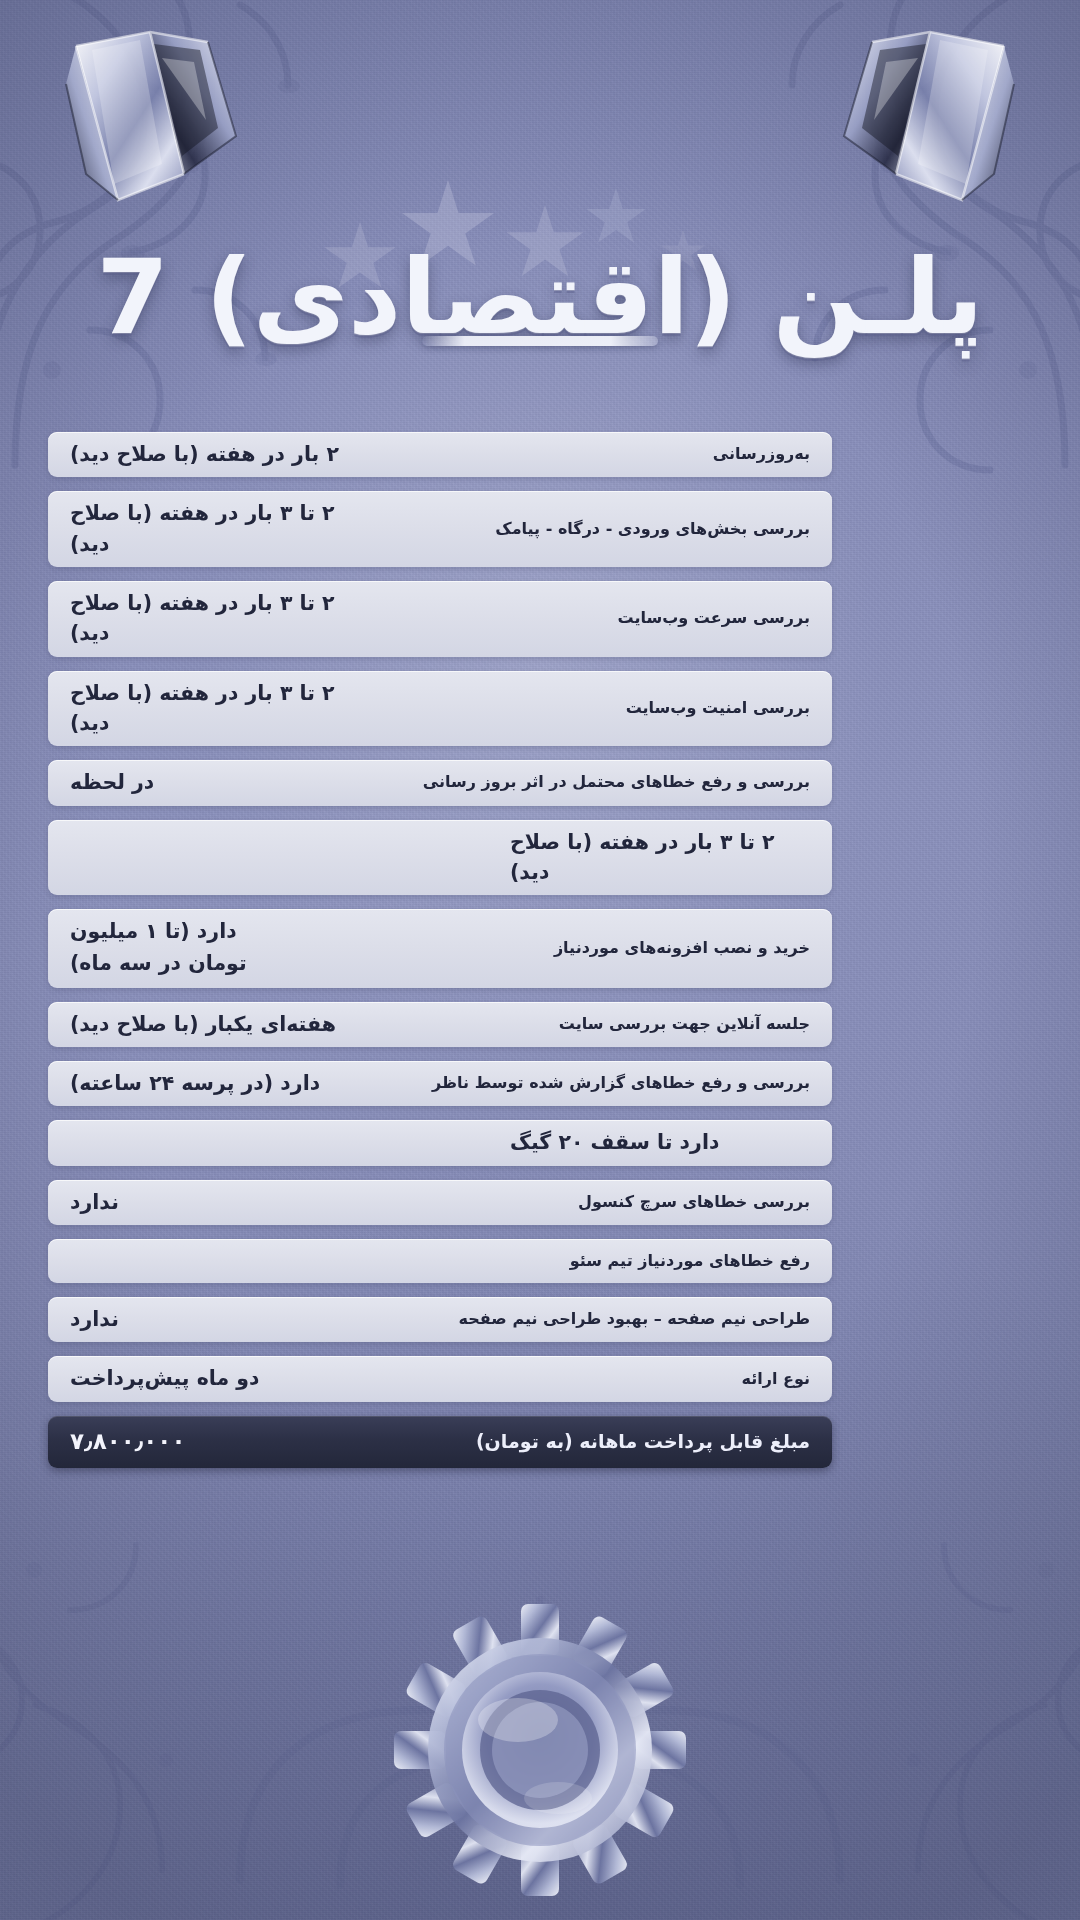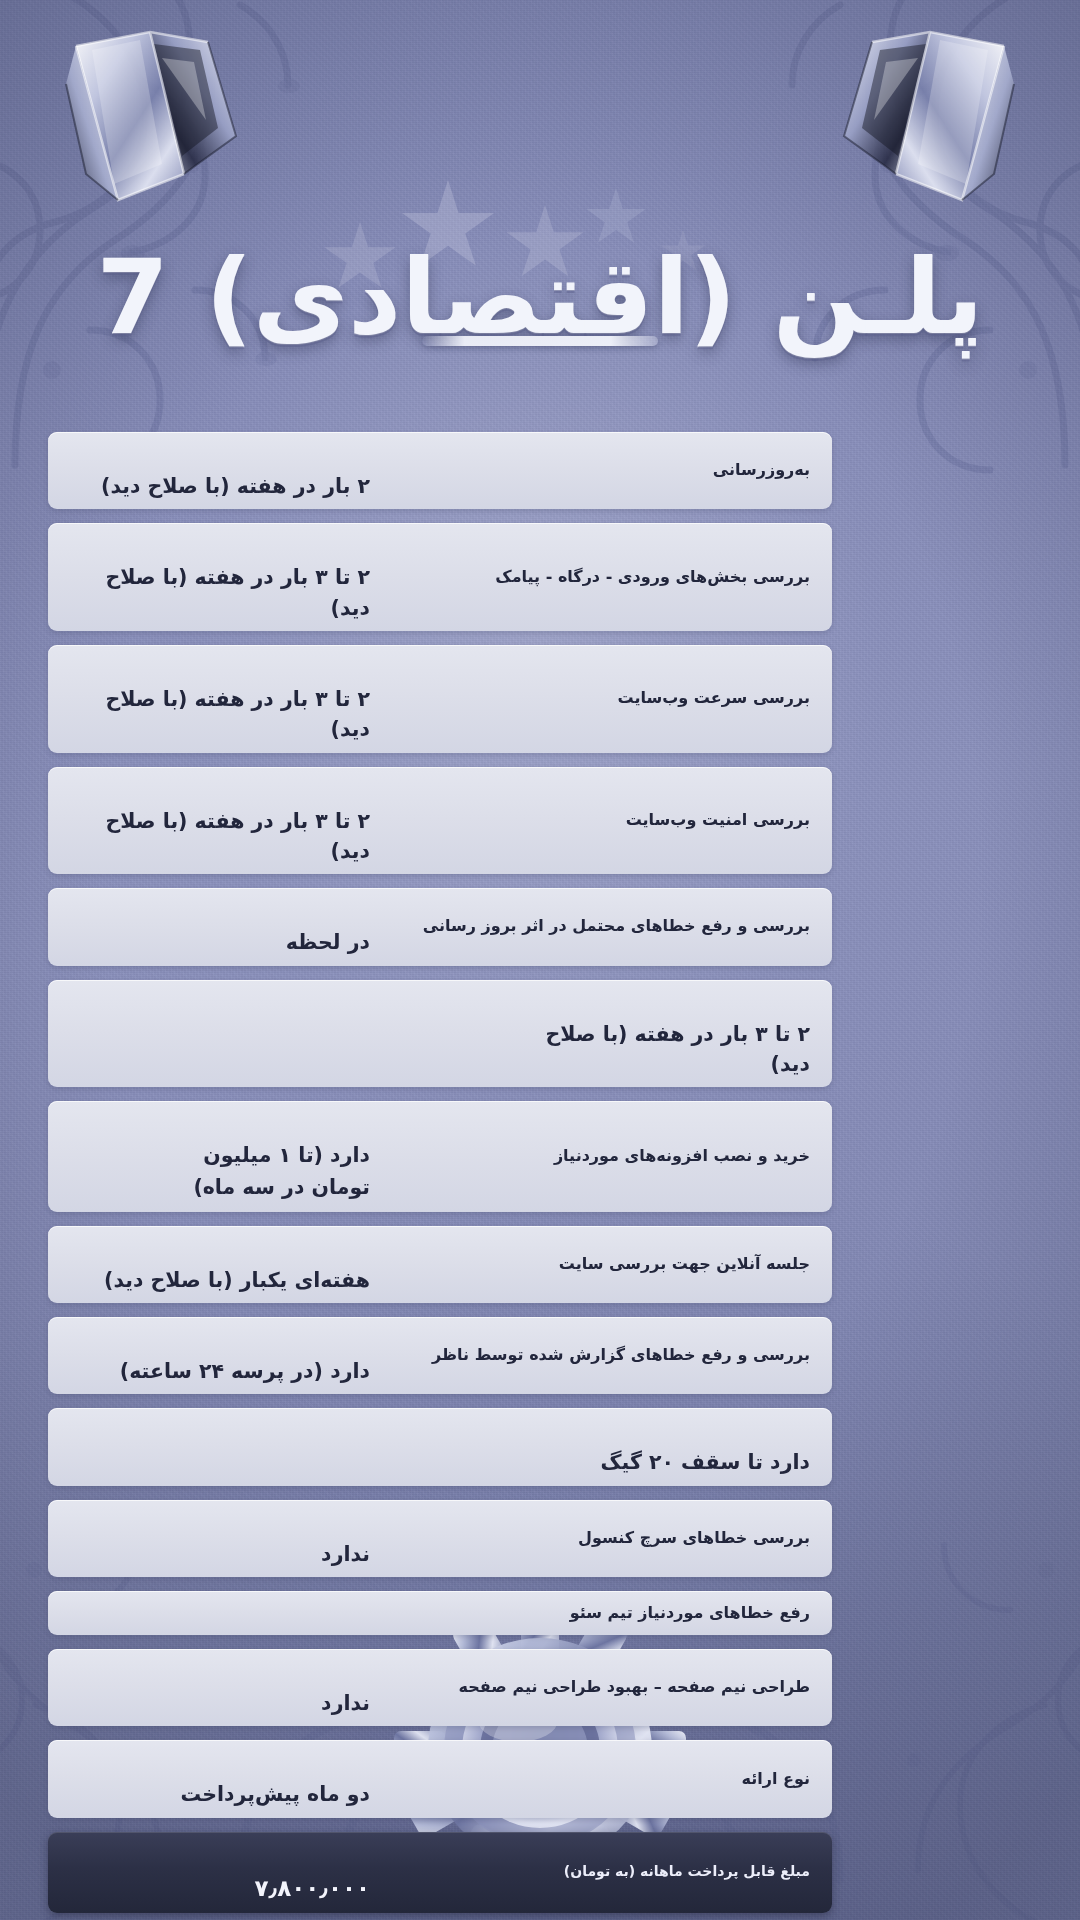--- a/index.html
+++ b/index.html
@@ -133,44 +133,43 @@
     font-family:"DejaVu Sans", sans-serif;
     font-size:16px;
     font-weight:600;
     color:#22263c;
     line-height:1.5;
     white-space:nowrap;
     letter-spacing:-.2px;
   }
   .row-value{
     flex:0 0 300px;
-    text-align:right;
+    text-align:left;
     font-family:"DejaVu Sans", sans-serif;
     font-size:20.5px;
     font-weight:600;
     color:#22263c;
     line-height:1.48;
     letter-spacing:-.2px;
-    margin-top:32px;
   }
   .row.tall{ min-height:74px; }
   .row.tall .row-value{ line-height:1.55; }
 
   
   .row.price{
     background:linear-gradient(180deg, #3a3e58 0%, #2c3046 45%, #23273a 100%);
     box-shadow:
       0 1px 0 rgba(255,255,255,.12) inset,
       0 3px 8px rgba(30,33,56,.45);
     min-height:52px;
     margin-bottom:0;
   }
   .row.price .row-label{
     color:#eceefa;
-    font-size:14px;
+    font-size:19px;
   }
   .row.price .row-value{
     color:#f3f4fc;
     font-size:23px;
     font-weight:bold;
     letter-spacing:.5px;
   }
 </style>
 </head>
 <body>

